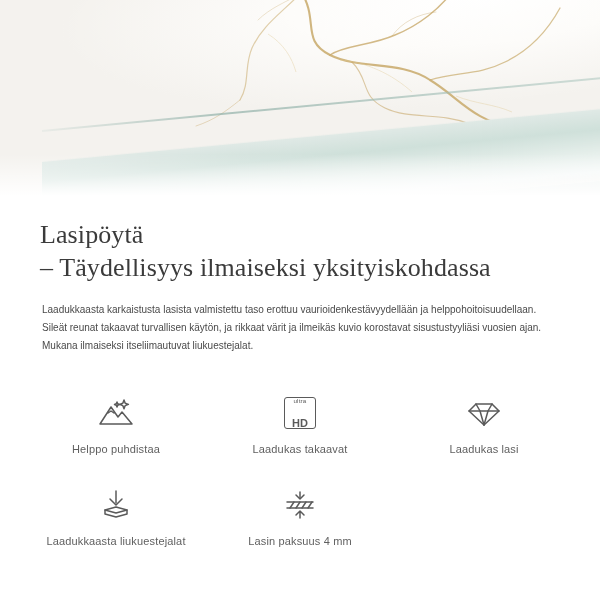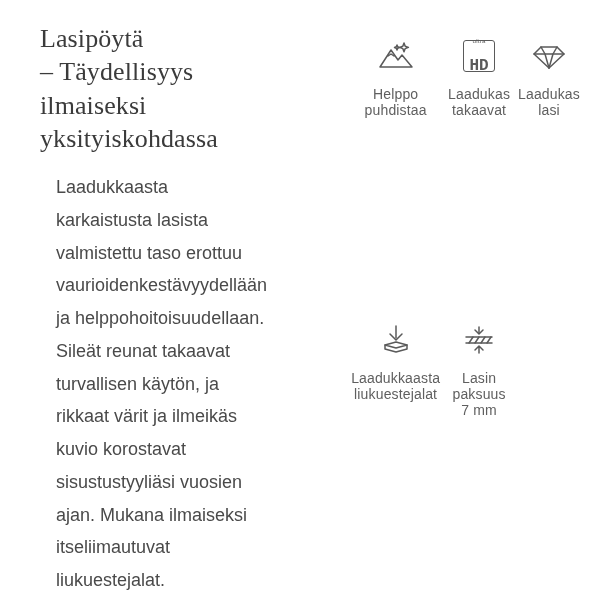--- a/index.html
+++ b/index.html
@@ -13,21 +13,21 @@
     font-family: "Liberation Sans", sans-serif;
     overflow: hidden;
   }
 
   .page {
     position: relative;
     width: 600px;
     height: 600px;
     background: #ffffff;
     display: flex;
-    flex-direction: row;
+    flex-direction: column;
   }
 
   
   .hero {
     position: relative;
     width: 600px;
     height: 196px;
     overflow: hidden;
     background: #e8edea;
   }
@@ -91,23 +91,23 @@
     line-height: 1.28;
     margin: 0 0 16px 0;
     letter-spacing: 0.1px;
   }
   h1.headline .l2 {
     display: block;
   }
   p.bodytext {
     font-family: "Liberation Sans", sans-serif;
     color: #4a4a4a;
-    font-size: 18px;
+    font-size: 10px;
     line-height: 1.82;
-    margin: 16px;
+    margin: 2px;
     max-width: 520px;
   }
 
   
   .features {
     margin-top: 26px;
     padding: 0 24px;
     display: grid;
     grid-template-columns: repeat(3, 1fr);
     grid-row-gap: 10px;
@@ -121,21 +121,21 @@
   }
   .feature-icon {
     height: 44px;
     display: flex;
     align-items: center;
     justify-content: center;
     color: #5a5a5a;
   }
   .feature-label {
     margin-top: 8px;
-    font-size: 14px;
+    font-size: 11px;
     color: #5f5f5f;
     text-align: center;
     letter-spacing: 0.15px;
   }
   .hd-box {
     width: 30px;
     height: 30px;
     border: 1.6px solid #5a5a5a;
     border-radius: 3px;
     display: flex;
@@ -143,25 +143,24 @@
     align-items: center;
     justify-content: center;
     line-height: 1;
   }
   .hd-box .u {
     font-size: 6.2px;
     letter-spacing: 0.2px;
     color: #5a5a5a;
   }
   .hd-box .hd {
-    font-size: 16px;
+    font-size: 11px;
     font-weight: bold;
     color: #5a5a5a;
     margin-top: 14px;
-    font-family: Liberation Mono, monospace;
   }
 </style>
 </head>
 <body>
 
 <div class="page">
 
   <div class="hero">
     <div class="hero-marble"></div>
     <svg class="hero-svg" viewBox="0 0 600 196" preserveAspectRatio="none">
@@ -250,17 +249,17 @@
         <svg width="36" height="32" viewBox="0 0 36 32" fill="none" stroke="#5a5a5a" stroke-width="1.5" stroke-linecap="round" stroke-linejoin="round">
           <path d="M18 3 L18 9"></path>
           <path d="M14 6 L18 10 L22 6"></path>
           <path d="M5 13 L31 13"></path>
           <path d="M5 19 L31 19"></path>
           <path d="M8 19 L12 13 M14 19 L18 13 M20 19 L24 13 M26 19 L30 13"></path>
           <path d="M18 29 L18 23"></path>
           <path d="M14 26 L18 22 L22 26"></path>
         </svg>
       </div>
-      <div class="feature-label">Lasin paksuus 7 mm</div>
+      <div class="feature-label">Lasin paksuus 4 mm</div>
     </div>
 
   </div>
 </div>
 
 </body></html>

